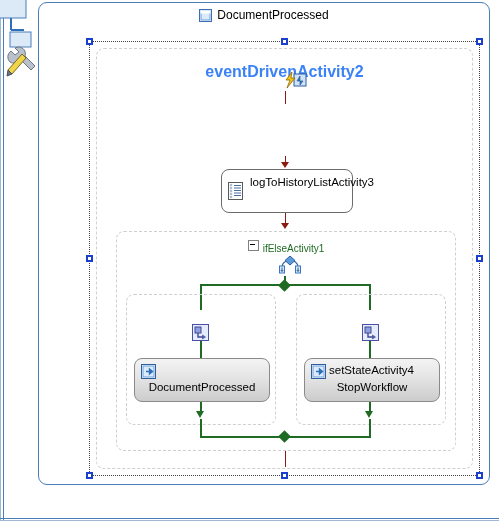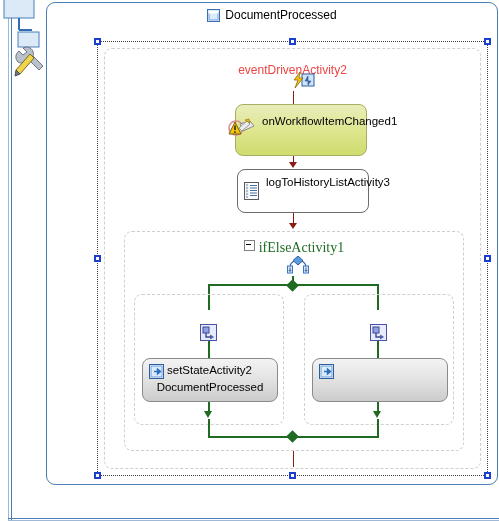--- a/index.html
+++ b/index.html
@@ -11,21 +11,21 @@
     width: 499px;
     height: 521px;
     font-family: "Liberation Sans", sans-serif;
     overflow: hidden;
     position: relative;
   }
 
   
   #canvas {
     position: absolute;
-    left: 8px; top: 0;
+    left: 0; top: 0;
     width: 416px; height: 521px;
     background: #ffffff;
   }
 
   
   .left-rule {
     position: absolute;
     left: 3px; top: 0;
     width: 1px; height: 521px;
     background: #4a7ebb;
@@ -112,23 +112,24 @@
     width: 377px; height: 421px;
     border: 1px dashed #cfcfcf;
     border-radius: 8px;
     box-sizing: border-box;
   }
   #eventdriven-label {
     position: absolute;
     left: 0; top: 14px;
     width: 100%;
     text-align: center;
-    font-size: 12px;
-    color: #ef4444;
-    white-space: nowrap;
+    font-size: 16px;
+    color: #3b82f6;
+    white-space: nowrap;
+    font-weight: bold;
   }
   #eventdriven-icon {
     position: absolute;
     left: 50%; margin-left: -12px; top: 33px;
   }
 
   
   .vline {
     position: absolute;
     width: 1px;
@@ -190,21 +191,20 @@
 
   
   #log-box {
     position: absolute;
     left: 182px; top: 166px;
     width: 132px; height: 44px;
     border: 1px solid #6b6b6b;
     border-radius: 8px;
     background: #ffffff;
     box-sizing: border-box;
-    margin-left: 8px;
   }
   #log-box .lbl {
     position: absolute;
     left: 28px; top: 5px;
     right: 4px;
     font-size: 11.5px;
     color: #000;
     line-height: 14px;
   }
   #log-icon {
@@ -219,24 +219,23 @@
     width: 340px; height: 220px;
     border: 1px dashed #cfcfcf;
     border-radius: 8px;
     box-sizing: border-box;
   }
   #ifelse-label {
     position: absolute;
     left: 0; top: 8px;
     width: 100%;
     text-align: center;
-    font-size: 14px;
+    font-size: 10px;
     color: #1f6b23;
     white-space: nowrap;
-    font-family: Liberation Serif, serif;
   }
   .collapse-box {
     display: inline-block;
     width: 9px; height: 9px;
     border: 1px solid #808080;
     background: #ffffff;
     vertical-align: 1px;
     margin-right: 4px;
     position: relative;
   }
@@ -366,34 +365,20 @@
     <div id="eventdriven-icon" style="left:245px; top:68px; margin-left:0;">
       <svg width="24" height="20" viewBox="0 0 24 20">
         <rect x="10" y="3" width="12" height="12" fill="#cfe3f7" stroke="#2e5e9e" stroke-width="1"></rect>
         <path d="M16 5 L16 10 L19 10 L16 14 L16 10 L13 10 Z" fill="#3a74c4" stroke="#24518f" stroke-width="0.6"></path>
         <path d="M8 1 L2 9 L6 9 L3 17 L11 7 L7 7 Z" fill="#f3c316" stroke="#8a6a06" stroke-width="0.8"></path>
       </svg>
     </div>
 
     <div class="vline" style="left:246px; top:88px; height:13px;"></div>
 
-    <div id="handler-box">
-      <div class="lbl">onWorkflowItemChanged1</div>
-      <div id="handler-icon">
-        <svg width="28" height="24" viewBox="0 0 28 24">
-          <circle cx="8" cy="11" r="7" fill="none" stroke="#d98a96" stroke-width="1.6"></circle>
-          <path d="M12 7 L22 4 L26 9 L15 14 Z" fill="#e8e8e8" stroke="#777" stroke-width="0.8"></path>
-          <path d="M11 11 L19 4 L22 7 L14 14 Z" fill="#ececec" stroke="#888" stroke-width="0.8"></path>
-          <path d="M17 3 L21 2 L22 6 Z" fill="#f0c41b" stroke="#8a6a06" stroke-width="0.6"></path>
-          <path d="M7 5 L13 17 L1 17 Z" fill="#f2c416" stroke="#7d6100" stroke-width="1"></path>
-          <rect x="6.2" y="8.5" width="1.6" height="4.5" fill="#3a2d00"></rect>
-          <rect x="6.2" y="14.2" width="1.6" height="1.6" fill="#3a2d00"></rect>
-        </svg>
-      </div>
-    </div>
 
     <div class="vline" style="left:246px; top:153px; height:7px;"></div>
     <div class="arrow-down" style="left:242px; top:159px;"></div>
 
     <div id="log-box">
       <div class="lbl">logToHistoryListActivity3</div>
       <div id="log-icon">
         <svg width="16" height="18" viewBox="0 0 16 18">
           <rect x="0.5" y="0.5" width="14" height="17" fill="#ffffff" stroke="#5a5a5a" stroke-width="1"></rect>
           <rect x="1.5" y="1.5" width="3" height="15" fill="#e6ecf5" stroke="none"></rect>
@@ -464,32 +449,33 @@
     <div class="vline-green" style="left:330px; top:338px; height:17px;"></div>
 
     <div id="setstate2-box" class="setstate-box">
       <div class="setstate-icon">
         <svg width="16" height="16" viewBox="0 0 16 16">
           <rect x="0.5" y="0.5" width="14" height="14" fill="#ffffff" stroke="#2e5e9e" stroke-width="1"></rect>
           <rect x="2" y="2" width="11" height="11" fill="#dcebfb" stroke="#6d9fd6" stroke-width="1"></rect>
           <path d="M5 7.5 L10 7.5 M8.5 5 L11.5 7.5 L8.5 10 Z" fill="#2f6fba" stroke="#2f6fba" stroke-width="1.4"></path>
         </svg>
       </div>
-      <div class="setstate-line1">setStateActivity2</div>
       <div class="setstate-line2">DocumentProcessed</div>
     </div>
 
     <div id="setstate4-box" class="setstate-box">
       <div class="setstate-icon">
         <svg width="16" height="16" viewBox="0 0 16 16">
           <rect x="0.5" y="0.5" width="14" height="14" fill="#ffffff" stroke="#2e5e9e" stroke-width="1"></rect>
           <rect x="2" y="2" width="11" height="11" fill="#dcebfb" stroke="#6d9fd6" stroke-width="1"></rect>
           <path d="M5 7.5 L10 7.5 M8.5 5 L11.5 7.5 L8.5 10 Z" fill="#2f6fba" stroke="#2f6fba" stroke-width="1.4"></path>
         </svg>
       </div>
+      <div class="setstate-line1">setStateActivity4</div>
+      <div class="setstate-line2">StopWorkflow</div>
     </div>
 
     <div class="vline-green" style="left:161px; top:399px; height:11px;"></div>
     <div class="arrow-down-green" style="left:157px; top:408px;"></div>
     <div class="vline-green" style="left:330px; top:399px; height:11px;"></div>
     <div class="arrow-down-green" style="left:326px; top:408px;"></div>
 
     <div class="vline-green" style="left:161px; top:416px; height:19px;"></div>
     <div class="vline-green" style="left:330px; top:416px; height:19px;"></div>
     <div class="hline-green" style="left:161px; top:433px; width:170px;"></div>

